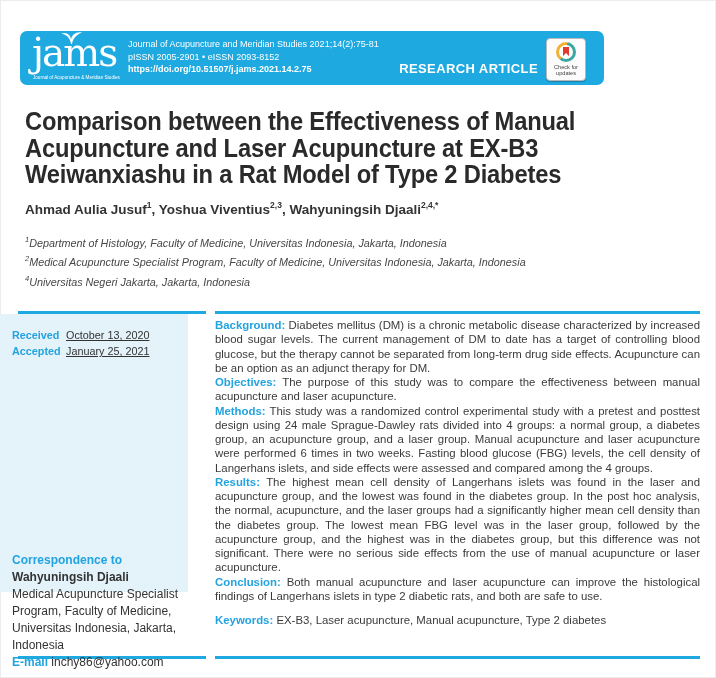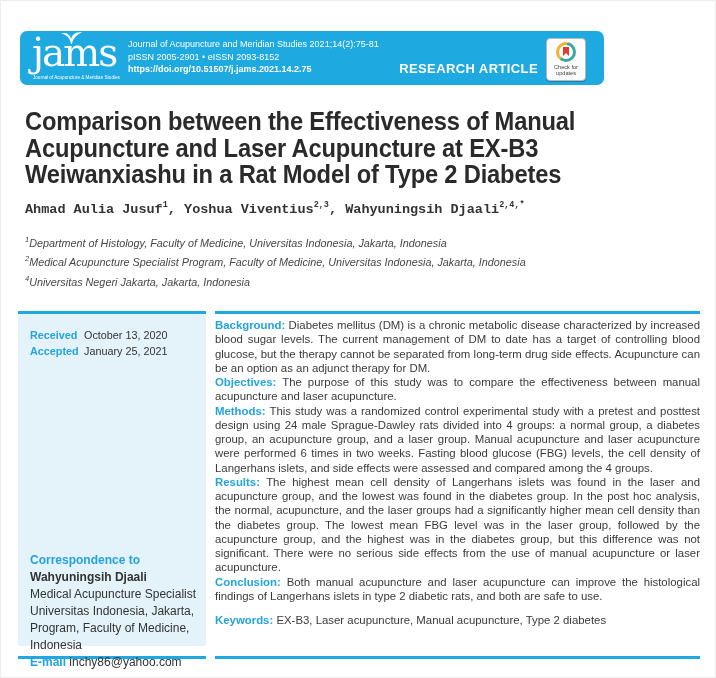--- a/index.html
+++ b/index.html
@@ -43,39 +43,39 @@
   .cm-ribbon { width:6px; height:9px; margin-top:2px; background:#e03c31;
     clip-path:polygon(0 0,100% 0,100% 100%,50% 66%,0 100%); }
   .cm-text { font-size:5.6px; line-height:6.4px; color:#444; text-align:center; margin-top:2px; }
 
   
   .title {
     position:absolute; left:25px; top:108px; width:700px; margin:0;
     font-size:25.5px; line-height:26.5px; font-weight:bold; color:#2b2a2a;
     letter-spacing:-0.2px; transform:scaleX(.93); transform-origin:left top;
   }
-  .authors { position:absolute; left:25px; top:200px; font-size:13.5px; font-weight:bold; color:#333;font-family:Liberation Mono, monospace; }
+  .authors { position:absolute; left:25px; top:200px; font-size:13.5px; font-weight:bold; color:#333; }
   .authors sup { font-size:8.5px; font-weight:bold; }
   .affiliations {
     position:absolute; left:25px; top:232px; font-style:italic;
     font-size:10.8px; line-height:15.8px; color:#474747;
   }
   .affiliations sup { font-size:7.5px; }
 
   
   .rule { position:absolute; height:3px; background:#1ea9e0; }
   .rule-lt { left:18px;  top:311px; width:188px; }
   .rule-rt { left:215px; top:311px; width:485px; }
   .rule-lb { left:18px;  top:656px; width:188px; }
   .rule-rb { left:215px; top:656px; width:485px; }
 
   
   .sidebar {
-    position:absolute; left:18px; top:314px; width:188px; height:332px;
-    background:#e4f2fa; color:#333;
+    position:absolute; left:0; top:314px; width:188px; height:278px;
+    background:#e4f2fa; color:#333;text-decoration:underline;
   }
   .dates { padding:13px 8px 0 12px; font-size:10.8px; line-height:16.2px; }
   .d-label { display:inline-block; width:54px; color:#23a3df; font-weight:bold; }
   .corr { position:absolute; left:12px; top:238px; right:8px; font-size:12px; line-height:17px; }
   .corr-heading { color:#23a3df; font-weight:bold; }
   .corr-name { font-weight:bold; }
   .email-label { color:#23a3df; font-weight:bold; }
   .email-value { color:#333; text-decoration:none; }
 
   
@@ -145,22 +145,22 @@
   <aside class="sidebar">
     <div class="dates">
       <div><span class="d-label">Received</span><span>October 13, 2020</span></div>
       <div><span class="d-label">Accepted</span><span>January 25, 2021</span></div>
     </div>
     <div class="corr">
       <div class="corr-heading">Correspondence to</div>
       <div class="corr-name">Wahyuningsih Djaali</div>
       <div>
         <div>Medical Acupuncture Specialist</div>
+        <div>Program, Faculty of Medicine,</div>
         <div>Universitas Indonesia, Jakarta,</div>
-        <div>Program, Faculty of Medicine,</div>
         <div>Indonesia</div>
       </div>
       <div>
         <span class="email-label">E-mail</span>
         <a class="email-value">inchy86@yahoo.com</a>
       </div>
     </div>
   </aside>
 
   <section class="abstract">

